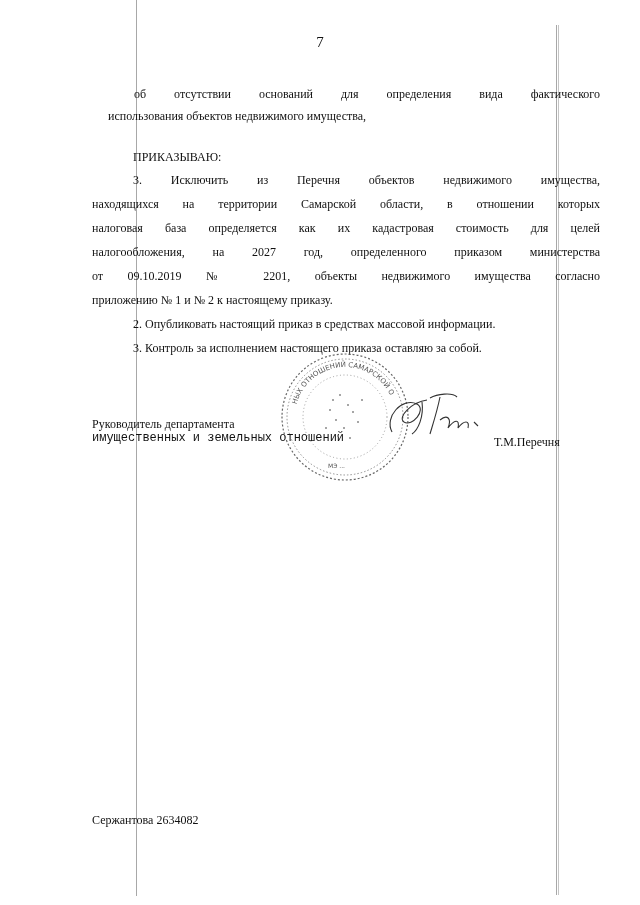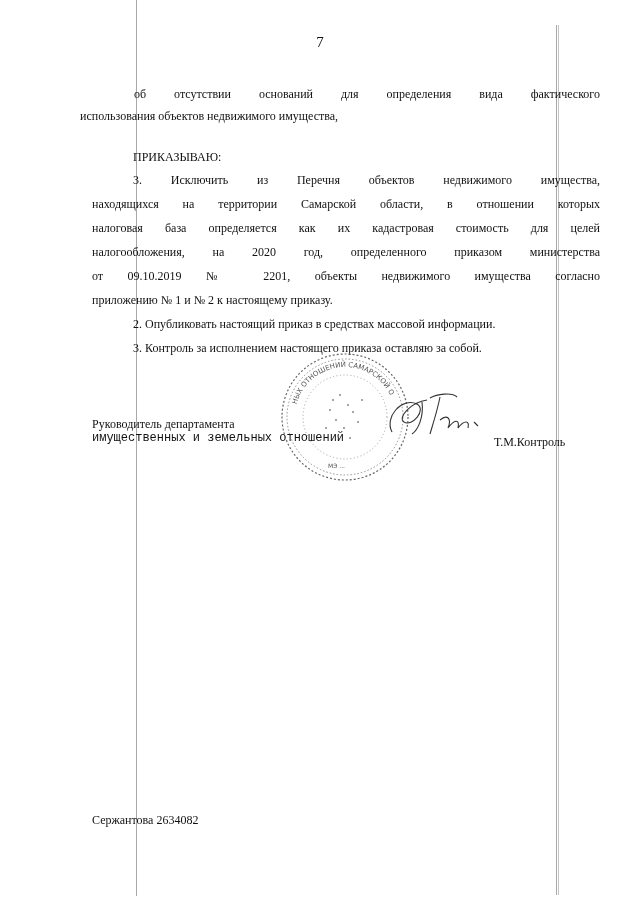--- a/index.html
+++ b/index.html
@@ -18,37 +18,37 @@
 </head>
 <body>
 
 <div class="vline left"></div>
 <div class="vline right"></div>
 <div class="vline right2"></div>
 
 <div class="pagenum">7</div>
 
 <div class="line just" style="left:134px; top:71px; width:466px;">об отсутствии оснований для определения вида фактического</div>
-<div class="line" style="left:80px; top:93px;">использования объектов недвижимого имущества,</div>
+<div class="line" style="left:108px; top:93px;">использования объектов недвижимого имущества,</div>
 
 <div class="line" style="left:133px; top:134px;text-align:center;">ПРИКАЗЫВАЮ:</div>
 
 <div class="line just" style="left:133px; top:157px; width:467px;">3. Исключить из Перечня объектов недвижимого имущества,</div>
 <div class="line just" style="left:92px; top:181px; width:508px;">находящихся на территории Самарской области, в отношении которых</div>
 <div class="line just" style="left:92px; top:205px; width:508px;">налоговая база определяется как их кадастровая стоимость для целей</div>
-<div class="line just" style="left:92px; top:229px; width:508px;">налогообложения, на 2020 год, определенного приказом министерства</div>
+<div class="line just" style="left:92px; top:229px; width:508px;">налогообложения, на 2027 год, определенного приказом министерства</div>
 <div class="line just" style="left:92px; top:253px; width:508px;">от 09.10.2019 № 2201, объекты недвижимого имущества согласно</div>
 <div class="line" style="left:92px; top:277px;">приложению № 1 и № 2 к настоящему приказу.</div>
 
 <div class="line" style="left:133px; top:301px;">2. Опубликовать настоящий приказ в средствах массовой информации.</div>
 <div class="line" style="left:133px; top:325px;">3. Контроль за исполнением настоящего приказа оставляю за собой.</div>
 
 <div class="line" style="left:92px; top:401px;">Руководитель департамента</div>
 <div class="line" style="left:92px; top:415px;font-family:Liberation Mono, monospace;">имущественных и земельных отношений</div>
-<div class="line" style="left:494px; top:419px;">Т.М.Контроль</div>
+<div class="line" style="left:494px; top:419px;">Т.М.Перечня</div>
 
 <svg class="stamp" viewBox="0 0 134 134">
   <defs>
     <path id="arcTop" d="M 17 67 A 50 50 0 0 1 117 67"></path>
   </defs>
   <circle cx="67" cy="67" r="63" fill="none" stroke="#666" stroke-width="1.2" stroke-dasharray="2 2"></circle>
   <circle cx="67" cy="67" r="58" fill="none" stroke="#777" stroke-width="0.8" stroke-dasharray="1.5 2"></circle>
   <circle cx="67" cy="67" r="42" fill="none" stroke="#888" stroke-width="0.8" stroke-dasharray="1 2.5"></circle>
   <text font-size="7" fill="#555" font-family="DejaVu Sans, sans-serif">
     <textPath href="#arcTop" startOffset="8%">НЫХ ОТНОШЕНИЙ САМАРСКОЙ О</textPath>

